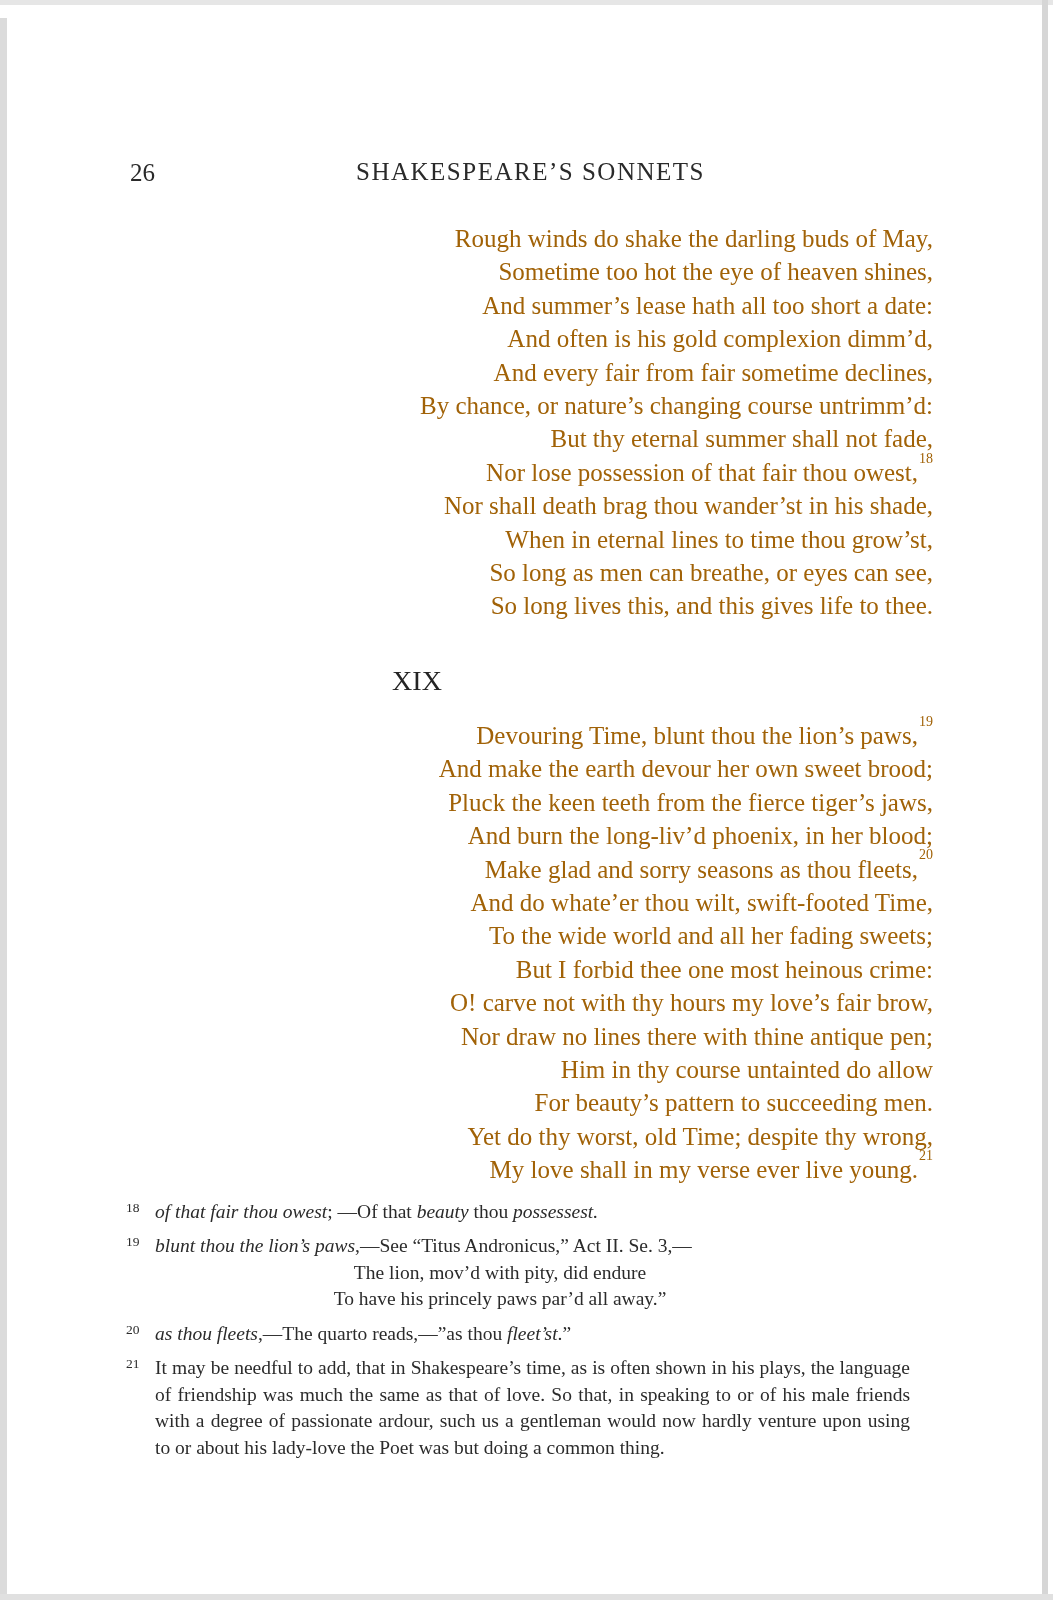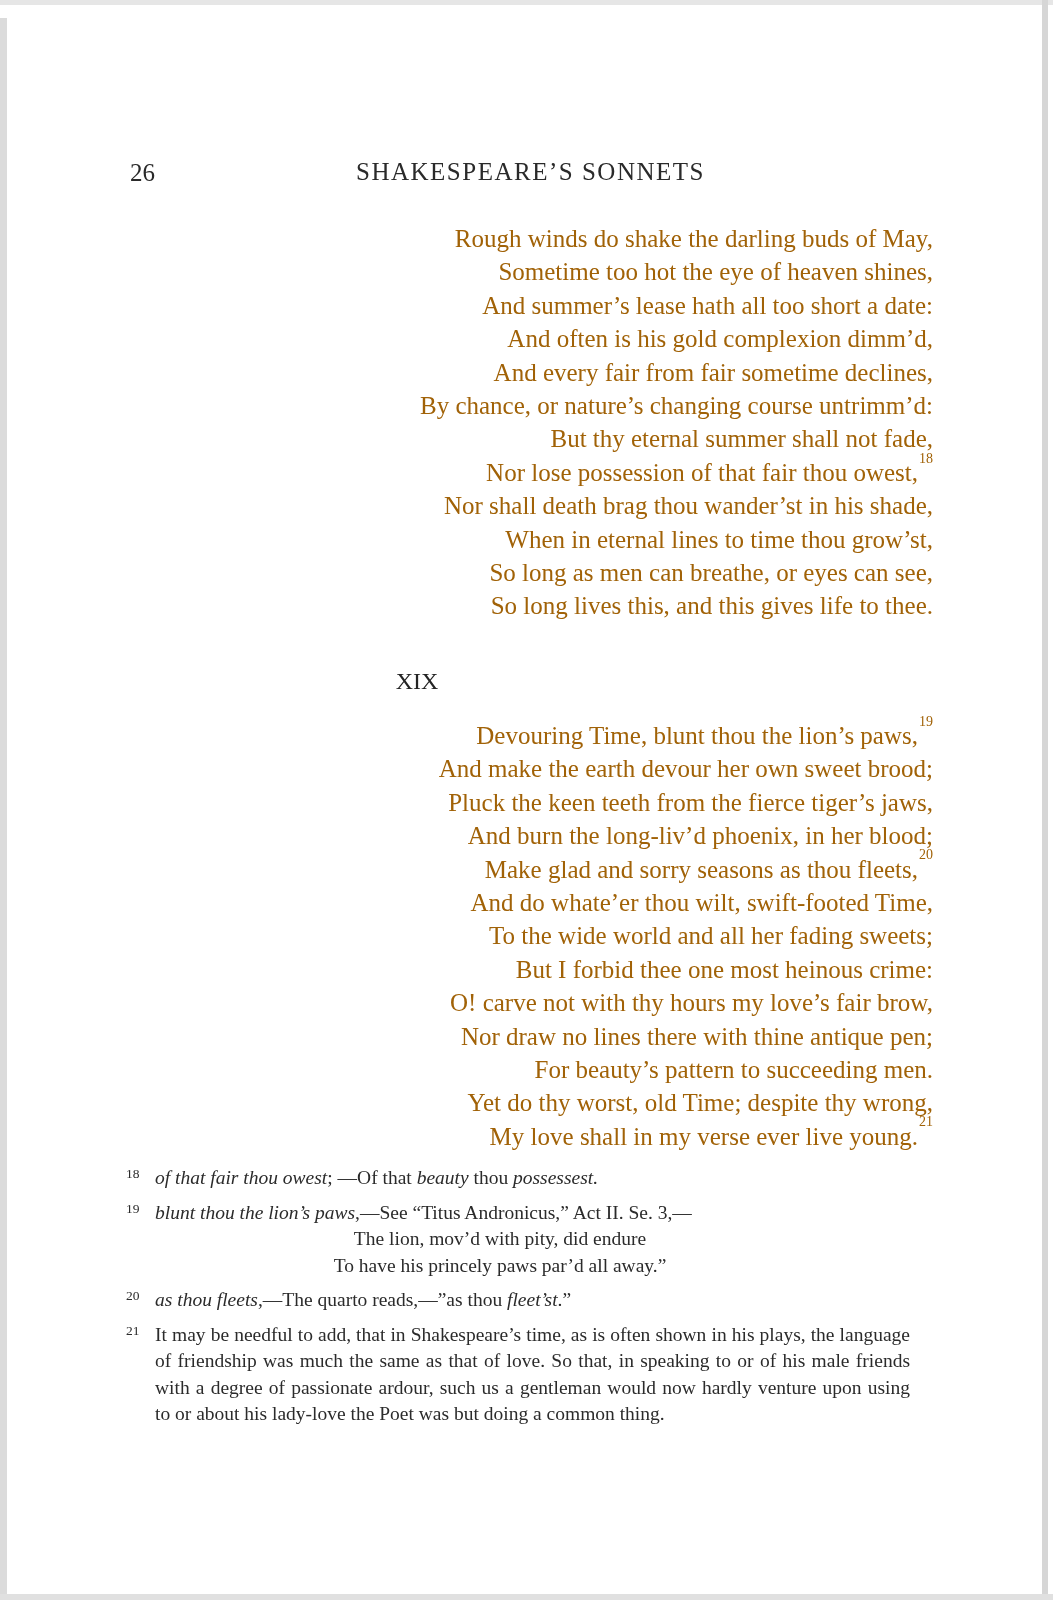--- a/index.html
+++ b/index.html
@@ -46,21 +46,21 @@
     position:relative; top:-9px;
     margin-left:1px;
     line-height:0;
   }
 
   .sonnet-heading {
     margin-top:42px;
     margin-left:39px;
     width:500px;
     text-align:center;
-    font-size:24px;
+    font-size:28px;
     color:#242424;
     line-height:32px;
   }
 
   .footnotes {
     margin-top:12px;
     font-size:19.5px;
     line-height:26.5px;
     color:#2b2b2b;
   }
@@ -109,20 +109,21 @@
       <div><span>Devouring Time, blunt thou the lion’s paws,</span><sup class="marker">19</sup></div>
       <div><span>And make the earth devour her own sweet brood;</span></div>
       <div><span>Pluck the keen teeth from the fierce tiger’s jaws,</span></div>
       <div><span>And burn the long-liv’d phoenix, in her blood;</span></div>
       <div><span>Make glad and sorry seasons as thou fleets,</span><sup class="marker">20</sup></div>
       <div><span>And do whate’er thou wilt, swift-footed Time,</span></div>
       <div><span>To the wide world and all her fading sweets;</span></div>
       <div><span>But I forbid thee one most heinous crime:</span></div>
       <div><span>O! carve not with thy hours my love’s fair brow,</span></div>
       <div><span>Nor draw no lines there with thine antique pen;</span></div>
+      <div><span>Him in thy course untainted do allow</span></div>
       <div><span>For beauty’s pattern to succeeding men.</span></div>
       <div class="indent"><span>Yet do thy worst, old Time; despite thy wrong,</span></div>
       <div class="indent"><span>My love shall in my verse ever live young.</span><sup class="marker">21</sup></div>
     </div>
 
   <div class="footnotes">
 
     <div class="footnote">
       <sup class="fn-num">18</sup>
       <span><span class="it">of that fair thou owest</span><span>; —Of that </span><span class="it">beauty</span><span> thou </span><span class="it">possessest.</span></span>

